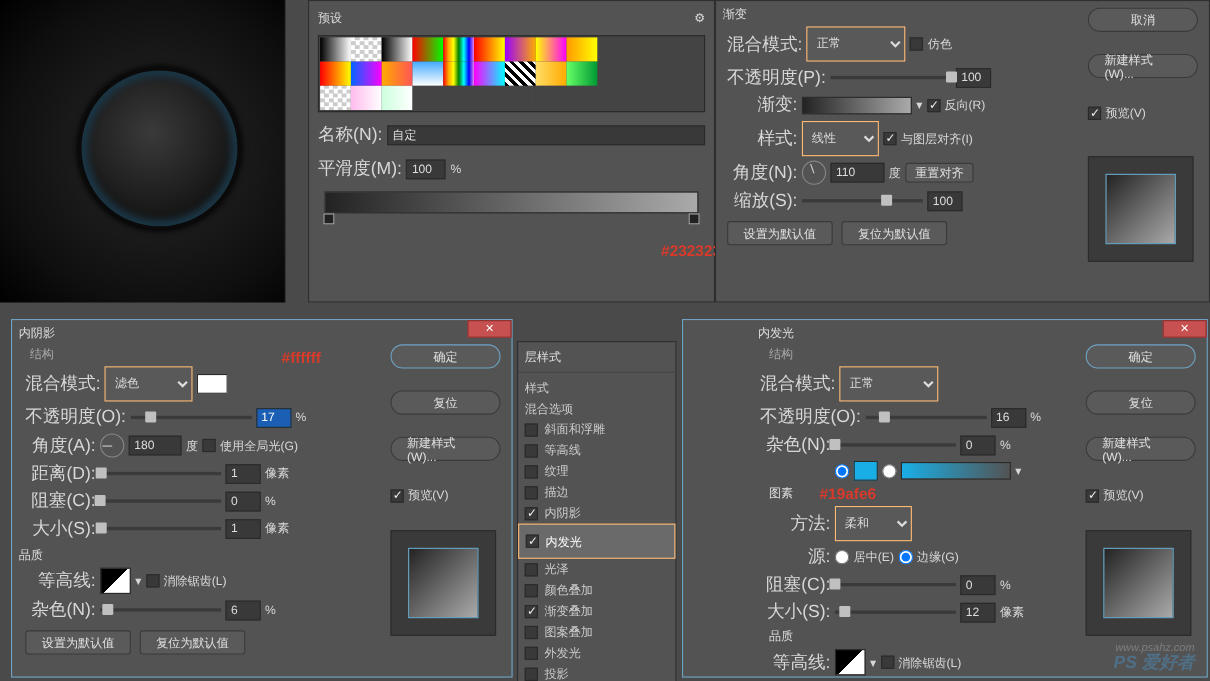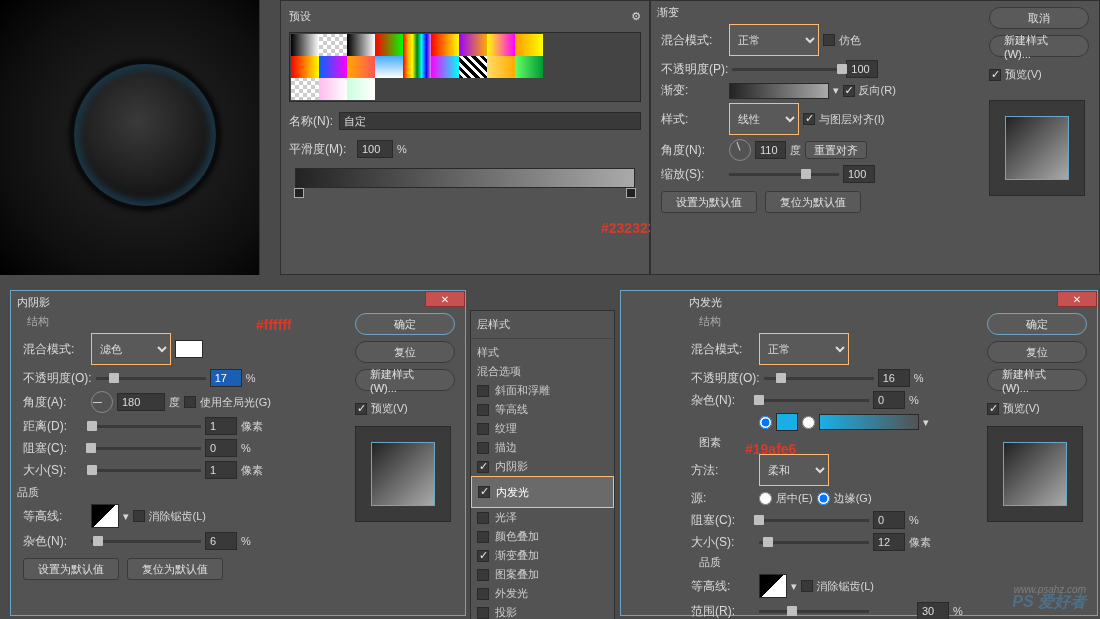--- a/index.html
+++ b/index.html
@@ -1,19 +1,19 @@
 <!DOCTYPE html>
 <html><head>
 <meta charset="utf-8">
 <style>
   * { box-sizing: border-box; margin: 0; padding: 0; font-family: "Microsoft YaHei", sans-serif; }
   body { background: #4a4a4a; width: 1100px; height: 619px; overflow: hidden; position: relative; }
   .panel { position: absolute; background: #535353; border: 1px solid #2f2f2f; color: #d8d8d8; font-size: 11px; }
   .row { display: flex; align-items: center; margin: 4px 0; gap: 4px; }
-  .lbl { min-width: 64px; font-size: 12px; color: #d8d8d8; }
+  .lbl { text-align: right; min-width: 64px; font-size: 16px; color: #d8d8d8; }
   .btn { display: inline-flex; justify-content: center; align-items: center; height: 22px; border: 1px solid #3a3a3a; border-radius: 11px; background: #5a5a5a; color: #e0e0e0; font-size: 11px; padding: 0 14px; cursor: pointer; }
   .inp { background: #393939; border: 1px solid #2a2a2a; color: #ddd; font-size: 11px; height: 18px; padding: 0 4px; }
   .sel { background: #595959; border: 1px solid #fdba74; color: #ddd; font-size: 11px; height: 32px; padding: 0 4px; }
   .chk { width: 12px; height: 12px; border: 1px solid #2a2a2a; background: #393939; display: inline-block; position: relative; }
   .chk.on::after { content: "✓"; position: absolute; top: -2px; left: 1px; font-size: 11px; color: #eee; }
   .slider-track { height: 3px; background: #3a3a3a; flex: 1; position: relative; }
   .slider-thumb { position: absolute; top: -4px; width: 10px; height: 10px; background: #c0c0c0; border-radius: 1px; transform: translateX(-50%); }
   .section-title { font-size: 11px; color: #ddd; margin: 4px 6px; }
   .group-line { border-top: 1px solid #444; margin: 4px 0; }
   .preview-box { width: 96px; height: 96px; background: #3a3a3a; border: 1px solid #2a2a2a; display: flex; justify-content: center; align-items: center; }
@@ -24,21 +24,21 @@
   .swatch { width: 28px; height: 22px; }
   .contour { width: 28px; height: 24px; background: linear-gradient(135deg,#000 50%,#fff 50%); border: 1px solid #2a2a2a; }
   .gradbar { width: 340px; height: 20px; border: 1px solid #2a2a2a; position: relative; }
   .stopmark { position: absolute; width: 10px; height: 10px; bottom: -11px; border: 1px solid #aaa; background: #222; }
   .watermark { position: absolute; opacity: .35; font-style: italic; }
   .camera-lens { width: 260px; height: 275px; position: absolute; top: 0; left: 0; background: radial-gradient(circle at 55% 50%, #2b2b2b 0%, #1a1a1a 40%, #0f0f0f 70%, #000 100%); border-right: 1px solid #333; }
   .lens-ring { position: absolute; top: 60px; left: 70px; width: 150px; height: 150px; border-radius: 50%; border: 4px solid #0a0a0a; box-shadow: inset 0 0 6px 6px #1b3544, 0 0 6px #000; background: radial-gradient(circle at 45% 40%, #3a3a3a, #141414 70%); }
   .styleslist { width: 145px; position: absolute; top: 310px; left: 470px; background: #535353; border: 1px solid #2f2f2f; padding: 4px 0; }
   .slitem { display: flex; align-items: center; gap: 6px; padding: 2px 6px; font-size: 11px; color: #ccc; }
   .slitem.sel { background: #6a6a6a; color: #fff; }
-  .rightcol { position: absolute; display: flex; flex-direction: column; gap: 6px; }
+  .rightcol { position: absolute; display: flex; flex-direction: column; gap: 20px; }
 </style>
 </head>
 <body>
 
 <div class="camera-lens">
   <div class="lens-ring"></div>
 </div>
 
 <div class="panel" style="left:280px; top:0; width:370px; height:275px;">
   <div class="row" style="padding:4px 8px;">
@@ -133,21 +133,21 @@
       <span class="lbl">样式:</span>
       <select class="sel" style="width:70px"><option>线性</option></select>
       <span class="chk on"></span>
       <span>与图层对齐(I)</span>
     </div>
     <div class="row">
       <span class="lbl">角度(N):</span>
       <span style="width:22px;height:22px;border:1px solid #888;border-radius:50%;display:inline-block;position:relative">
           <span style="position:absolute;left:50%;top:50%;width:9px;height:1px;background:#ccc;transform-origin:left;transform:rotate(-110deg)"></span>
         </span>
-      <input class="inp" style="width: 31px;" value="110">
+      <input class="inp" style="width: 49px;" value="110">
       <span>度</span>
       <div class="btn" style="height:18px;border-radius:3px;padding:0 8px">重置对齐</div>
     </div>
     <div class="row">
       <span class="lbl">缩放(S):</span>
       <div class="slider-track" style="max-width:110px">
           <div class="slider-thumb" style="left:70%"></div>
         </div>
       <input class="inp" style="width: 32px;" value="100">
       <span></span>

